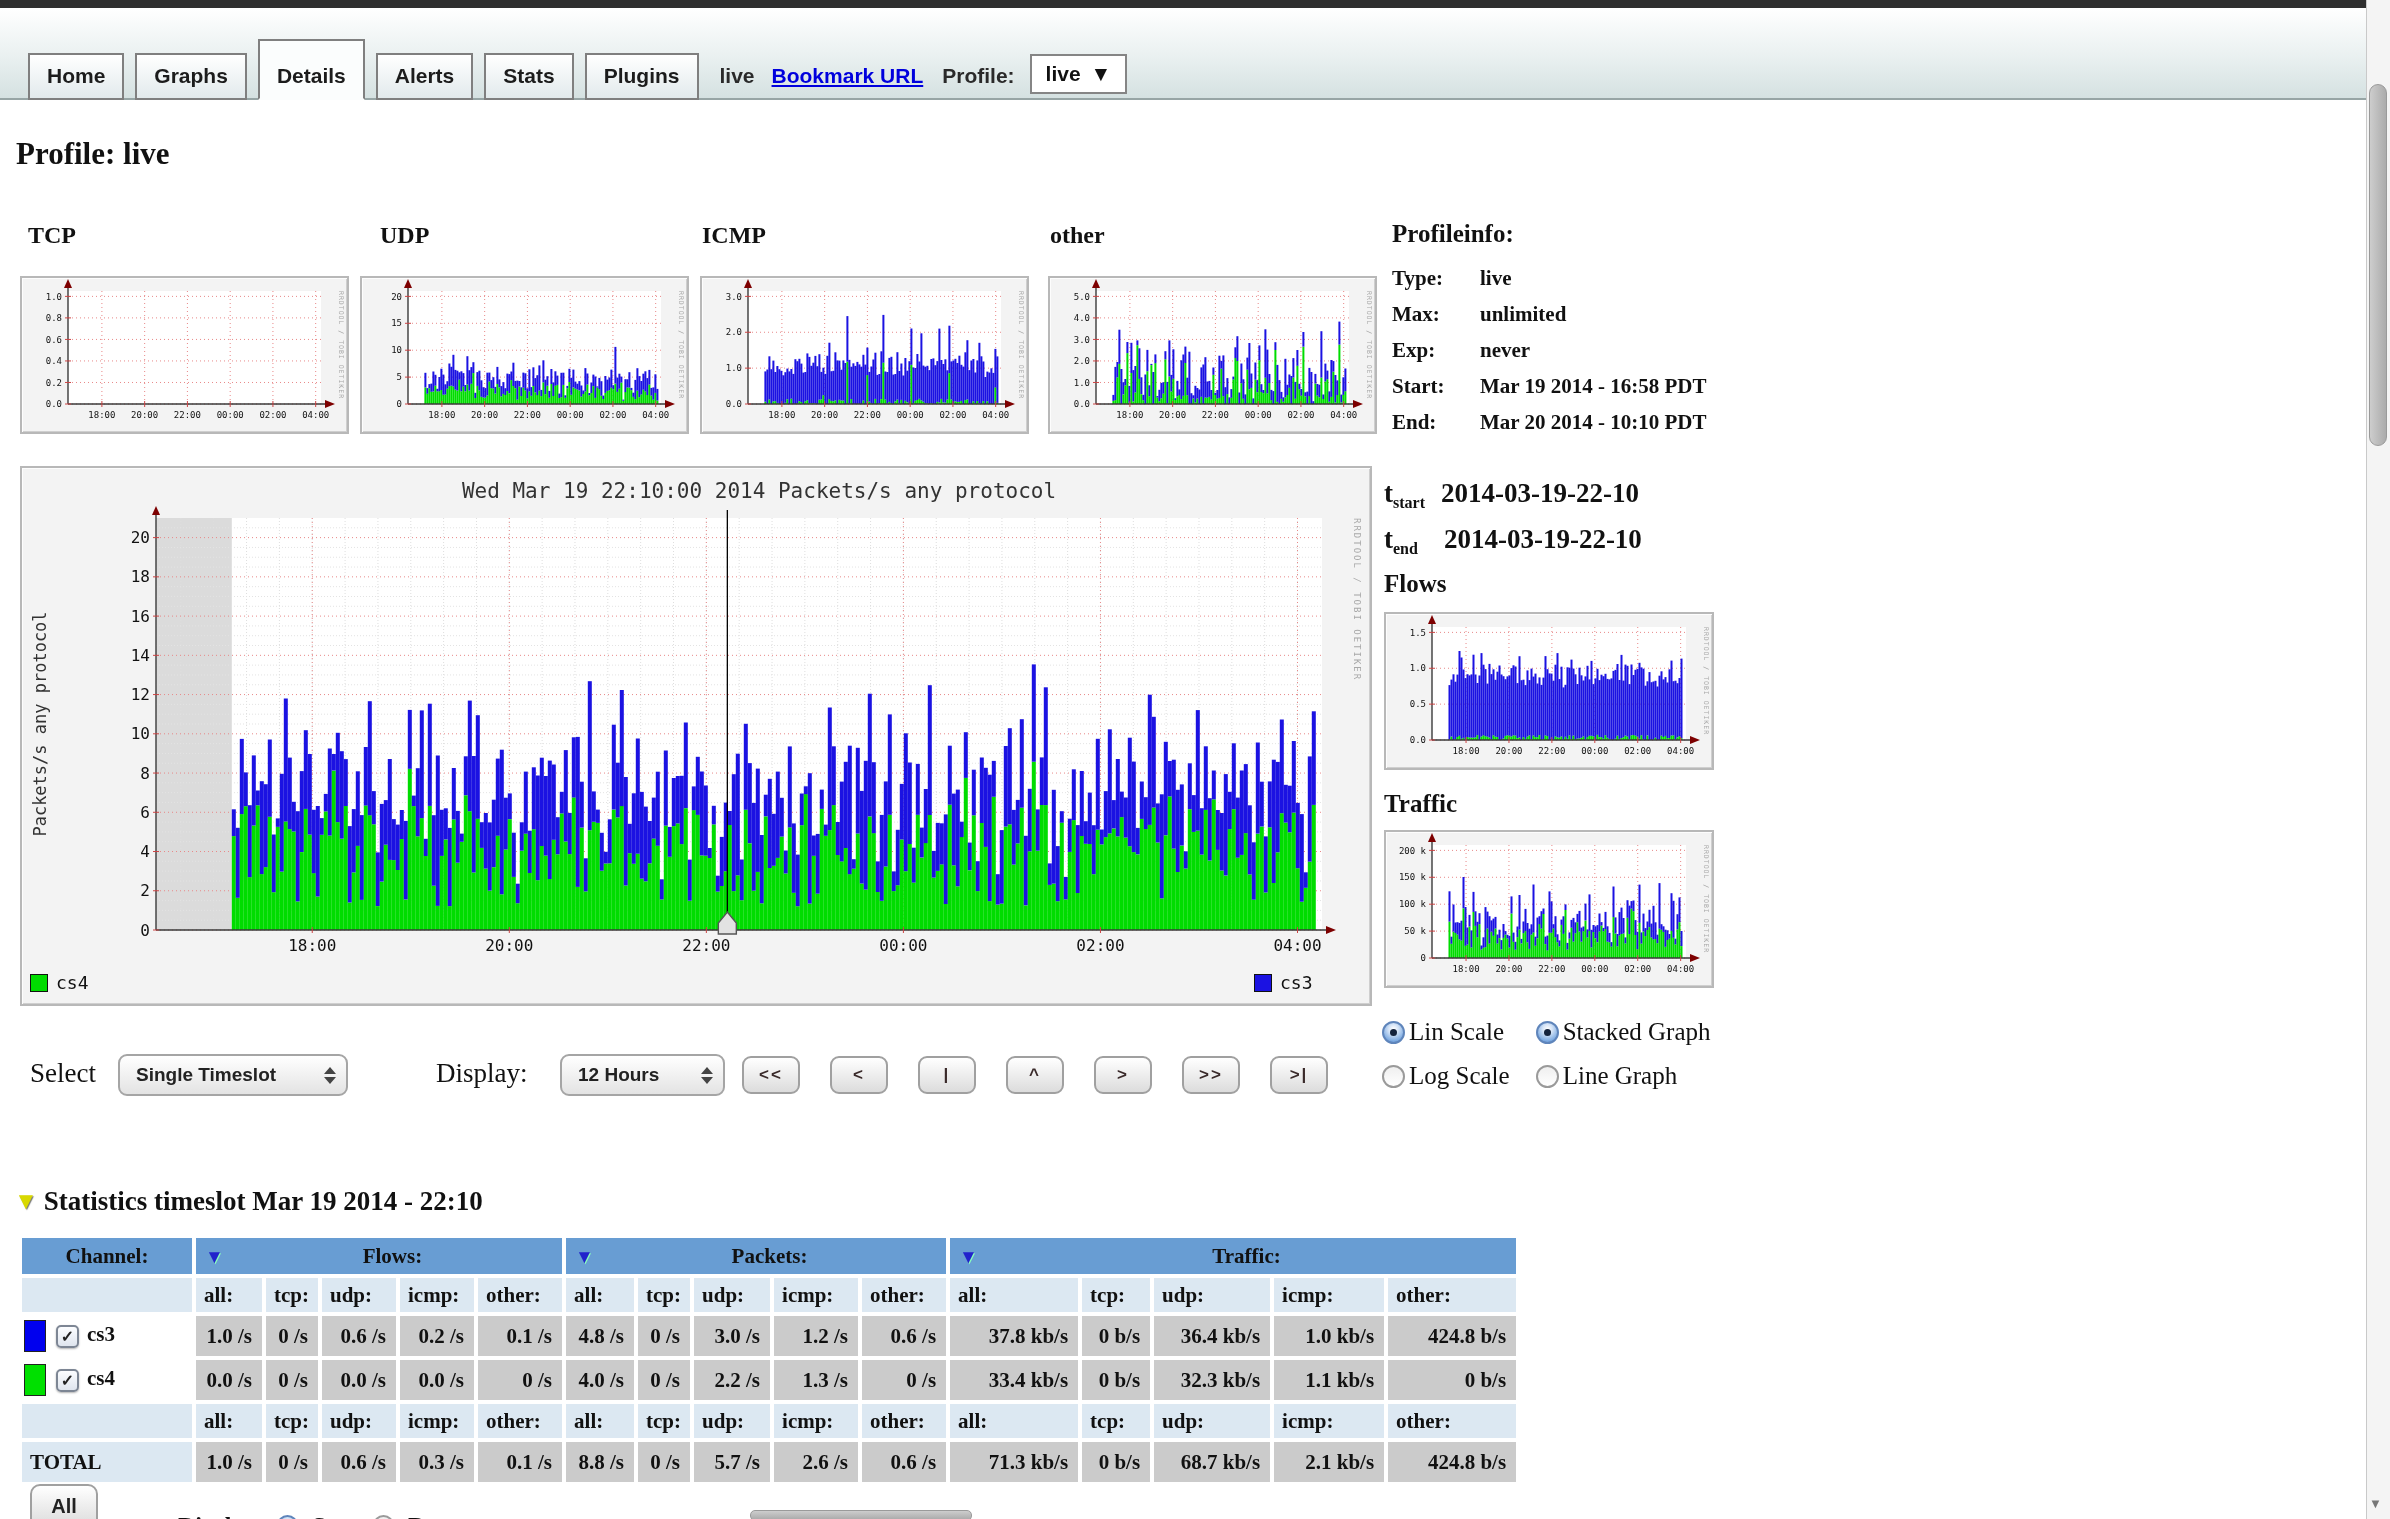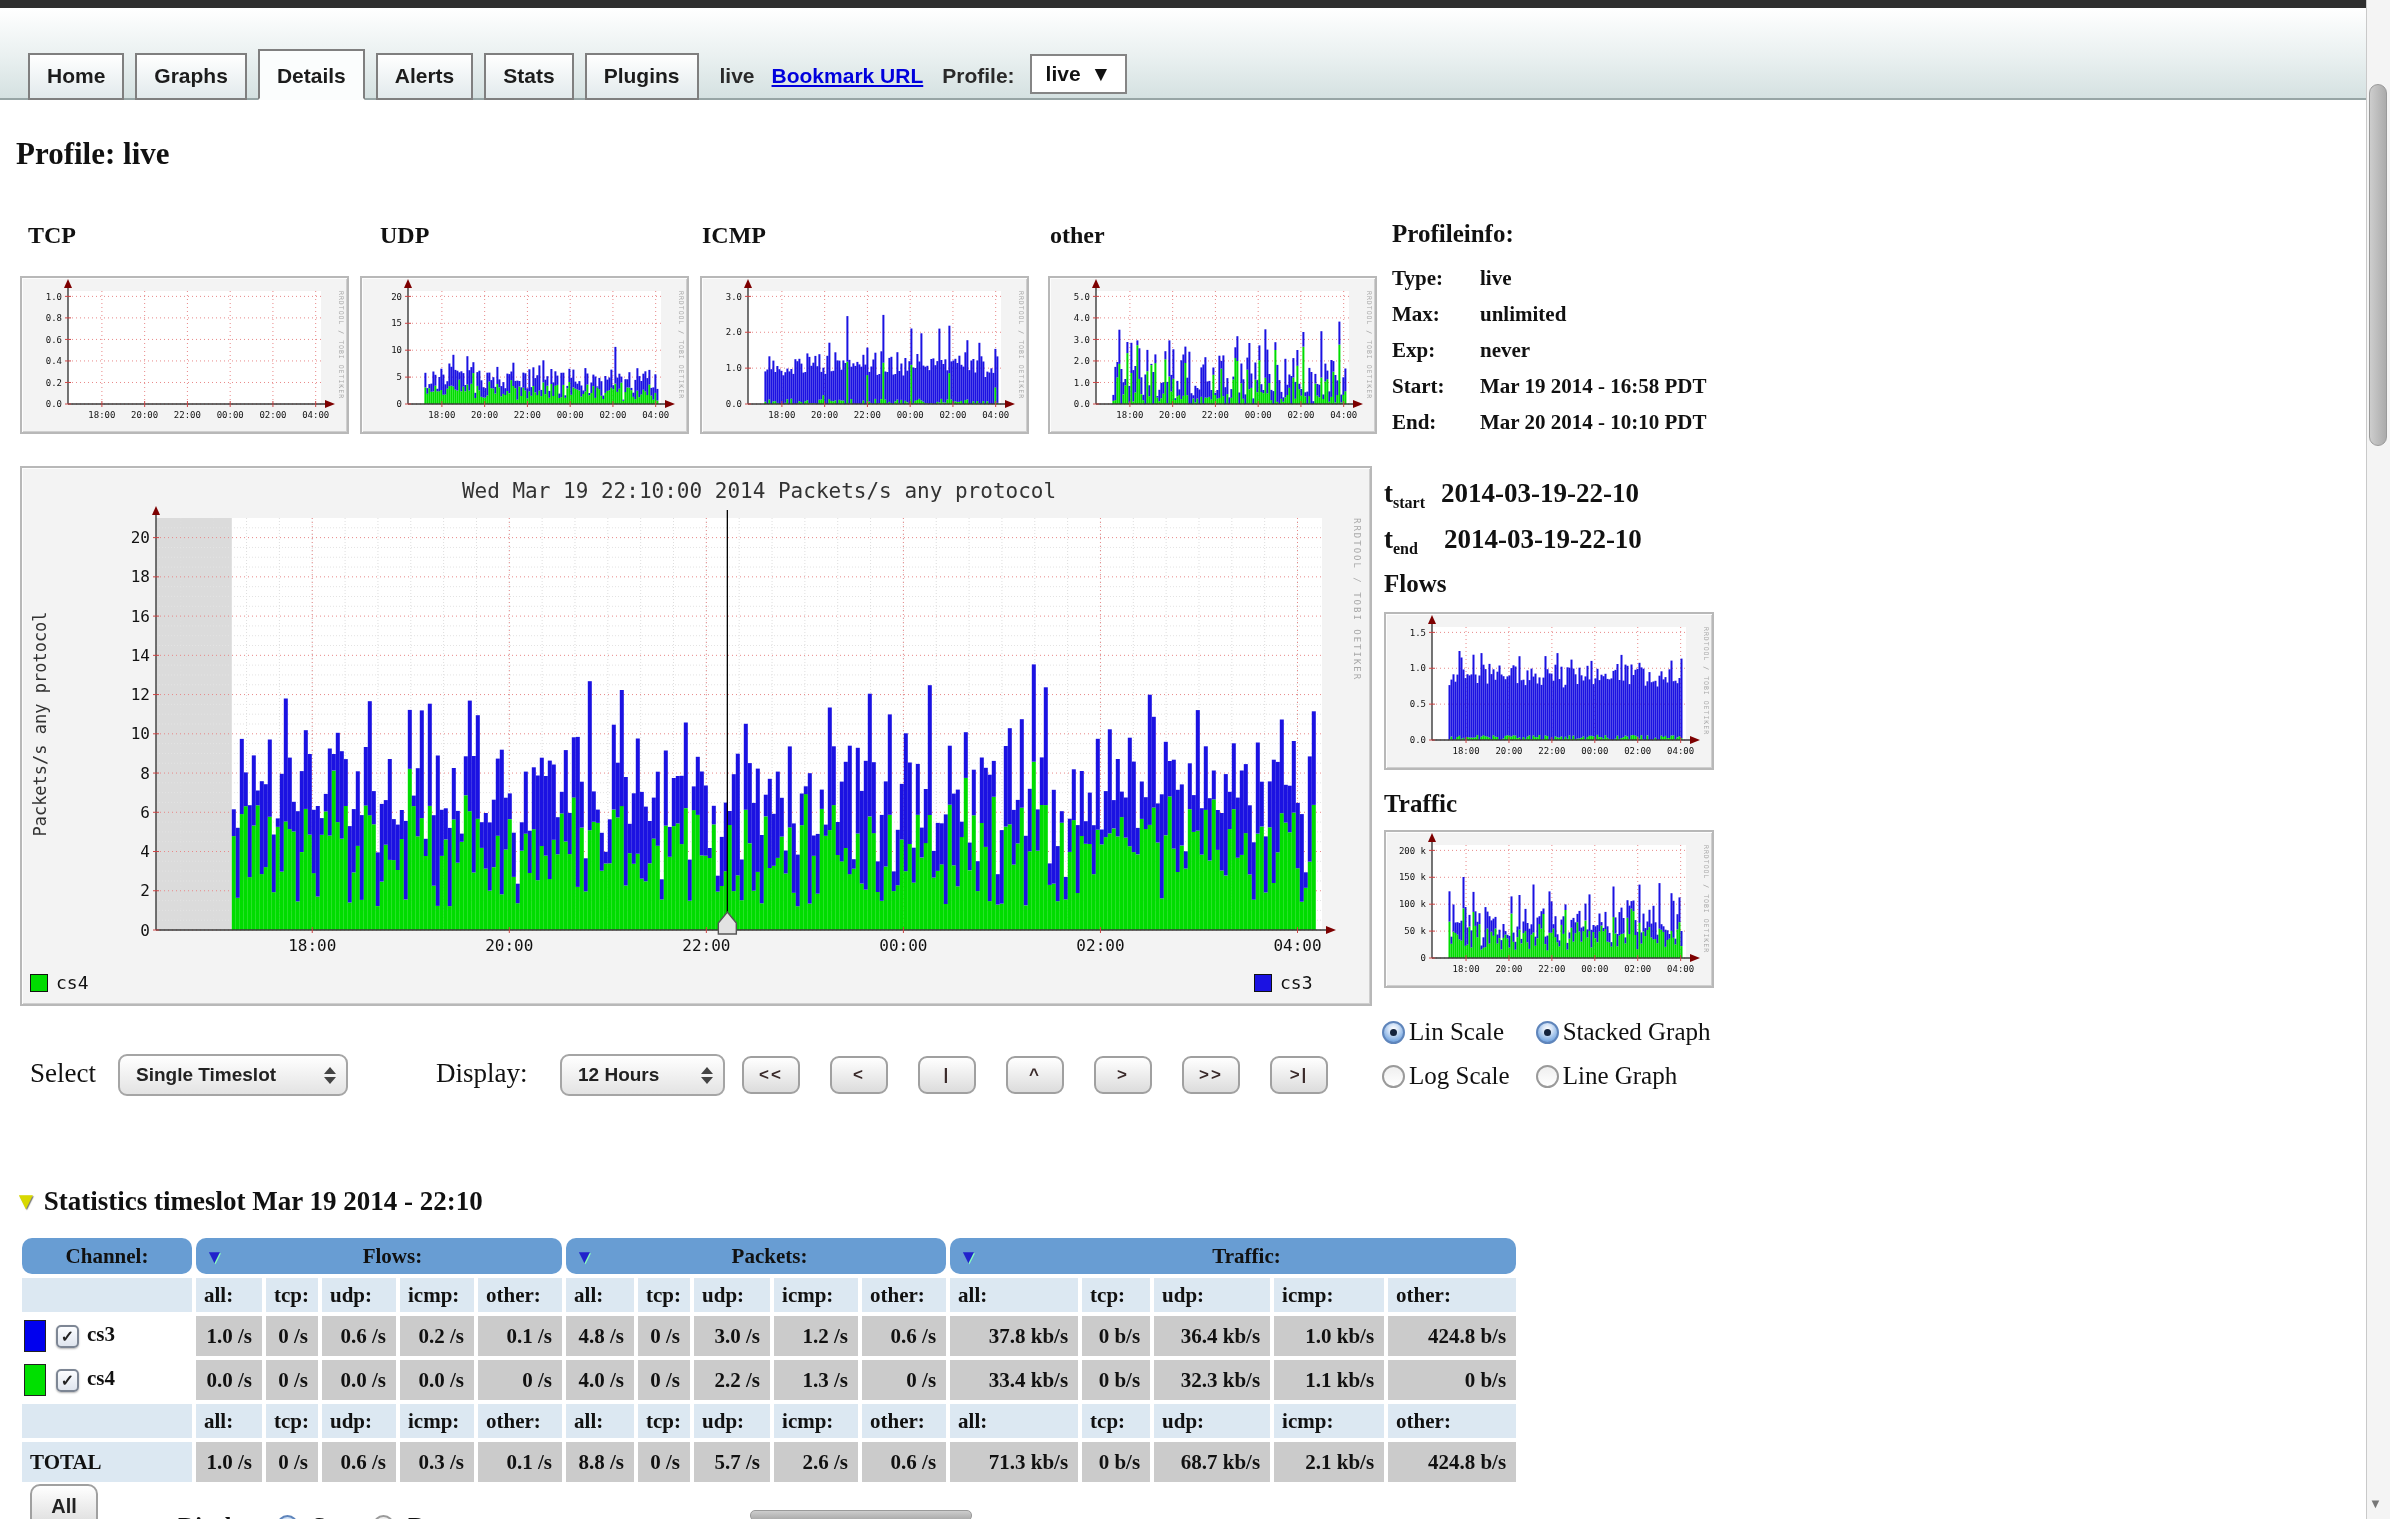--- a/index.html
+++ b/index.html
@@ -5,21 +5,21 @@
   html,body{margin:0;padding:0;background:#fff;}
   #page{position:relative;width:2390px;height:1519px;overflow:hidden;background:#ffffff;
         font-family:"Liberation Serif","DejaVu Serif",serif;color:#111;}
 
   #topstrip{position:absolute;left:0;top:0;width:2390px;height:8px;background:#2f2f2f;}
   #navbar{position:absolute;left:0;top:8px;width:2390px;height:90px;
           background:linear-gradient(#ffffff,#e9f0f0 55%,#d5e1e1);border-bottom:2px solid #97a5a5;}
   #navrow{position:absolute;left:28px;bottom:-2px;display:flex;align-items:flex-end;gap:11px;}
   .tab{padding:9px 17px 10px;border:2px solid #7f7f7f;background:linear-gradient(#ffffff,#e2eaec);
        font:bold 21px "Liberation Sans",sans-serif;color:#1c1c1c;cursor:pointer;}
-  .tab.active{background:#fbfdfd;padding-top:13px;border-bottom-color:#fbfdfd;}
+  .tab.active{background:#fbfdfd;padding-top:23px;border-bottom-color:#fbfdfd;}
   .nav-live{font:bold 21px "Liberation Sans",sans-serif;color:#2a2a2a;margin:0 6px 12px 10px;}
   .nav-link{font:bold 21px "Liberation Sans",sans-serif;color:#0000dd;text-decoration:underline;margin:0 8px 12px 0;cursor:pointer;}
   .nav-proflabel{font:bold 21px "Liberation Sans",sans-serif;color:#2a2a2a;margin:0 4px 12px 0;}
   #nav-profile-select{border:2px solid #858585;background:#fff;padding:6px 14px;margin-bottom:6px;
        font:bold 21px "Liberation Sans",sans-serif;color:#111;cursor:pointer;display:flex;gap:10px;align-items:center;}
 
   #page-title{position:absolute;left:16px;top:136px;font-weight:bold;font-size:31px;}
 
   .mini-title{position:absolute;top:222px;font-weight:bold;font-size:24px;}
   .chart-panel{position:absolute;background:#f3f3f3;border:2px solid #b8b8b8;box-sizing:border-box;
@@ -66,21 +66,21 @@
   .arr-down{width:0;height:0;border-left:6px solid transparent;border-right:6px solid transparent;border-top:7px solid #444;}
   #nav-buttons{position:absolute;left:742px;top:1056px;display:flex;gap:30px;}
   .navbtn{min-width:58px;height:38px;border:2px solid #a0a0a0;border-radius:9px;box-sizing:border-box;
        background:linear-gradient(#ffffff,#dcdcdc);display:flex;align-items:center;justify-content:center;
        font:bold 17px "Liberation Sans",sans-serif;letter-spacing:2px;color:#3a2a2a;cursor:pointer;padding:0 12px;}
 
   #stats-head{position:absolute;left:14px;top:1186px;font-weight:bold;font-size:27px;display:flex;align-items:center;gap:6px;}
   #stats-tri{color:#d8d800;font-size:24px;text-shadow:1px 1px 1px #777;}
   #stats-table{position:absolute;left:18px;top:1234px;border-collapse:separate;border-spacing:4px;table-layout:fixed;width:1502px;}
   #stats-table td{font-weight:bold;font-size:21px;overflow:hidden;white-space:nowrap;}
-  .th-blue{background:#689dd3;text-align:center;height:34px;border-radius:10px;}
+  .th-blue{background:#689dd3;text-align:center;height:34px;}
   .th-light{background:#dce8f2;text-align:left;height:32px;padding-left:8px;}
   .val{background:#cbcbcb;text-align:right;padding-right:10px;height:38px;}
   .ch-cell{height:38px;padding-left:2px;}
   .hdr-tri{float:left;margin:2px 0 0 8px;color:#2222cc;font-size:19px;text-shadow:1px 1px 0 #8fb;}
   .swatch{display:inline-block;width:20px;height:30px;vertical-align:middle;border:1px solid #222;}
   .cb{display:inline-block;width:23px;height:23px;border:2px solid #7d8694;border-radius:5px;box-sizing:border-box;
       background:linear-gradient(#fcfdff,#dfe5ee);text-align:center;line-height:18px;
       font:bold 16px "Liberation Sans",sans-serif;color:#222;vertical-align:middle;margin:0 8px 0 10px;
       box-shadow:0 1px 2px rgba(0,0,0,0.3);cursor:pointer;}
   .legend{position:absolute;font-family:"DejaVu Sans Mono",monospace;font-size:18px;display:flex;align-items:center;gap:8px;}

